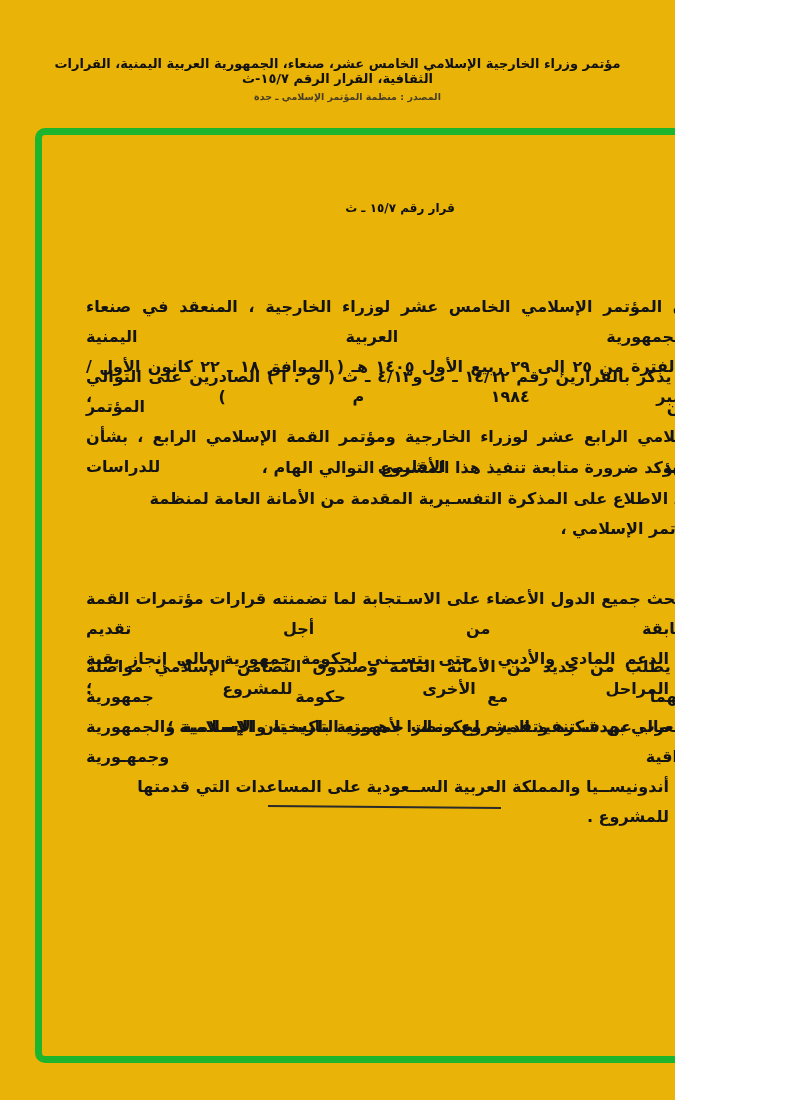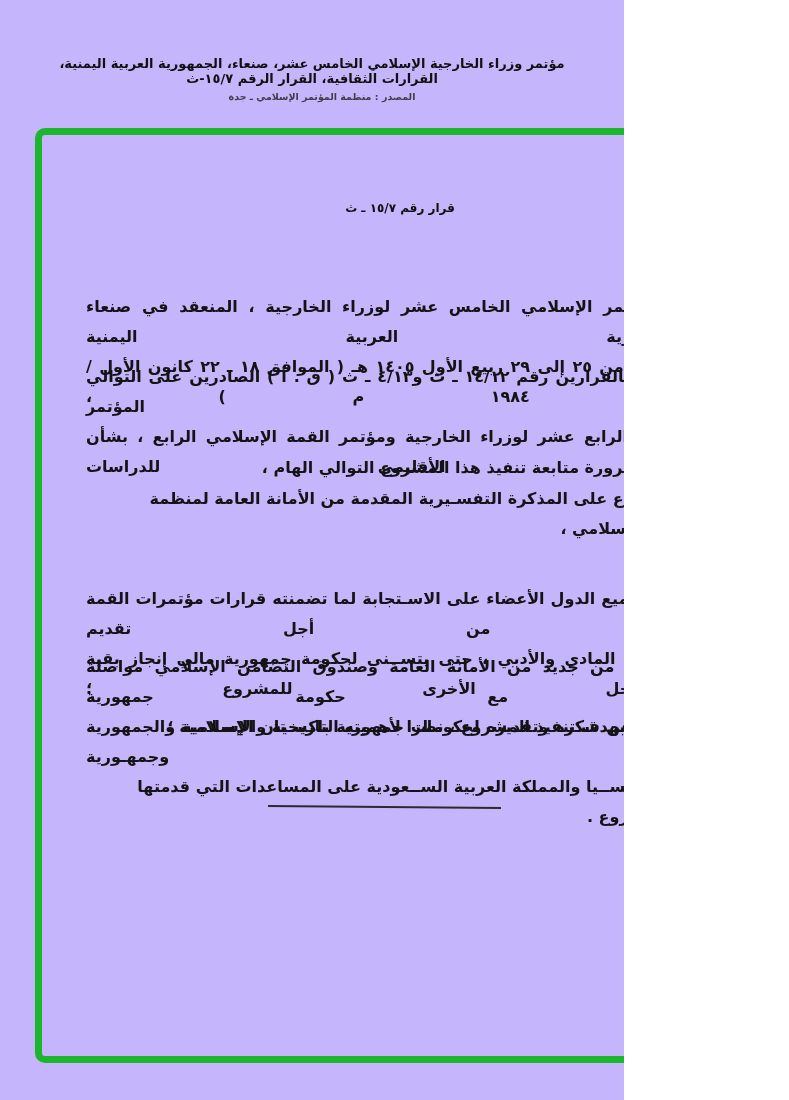--- a/index.html
+++ b/index.html
@@ -1,19 +1,19 @@
 <!DOCTYPE html>
 <html lang="ar"><head>
 <meta charset="utf-8">
 <style>
   html,body{margin:0;padding:0;background:#ffffff;}
   .page{
     position:relative;
-    width:624px;height:1100px;
-    background:#c4b5fd;
+    width:675px;height:1100px;
+    background:#eab308;
     font-family:"DejaVu Sans",sans-serif;
     color:#161616;
     overflow:hidden;
   }
   .hdr{
     position:absolute;top:56px;left:38px;right:38px;
     direction:rtl;text-align:center;
     font-size:13px;font-weight:bold;letter-spacing:0;
     color:#111;
   }

